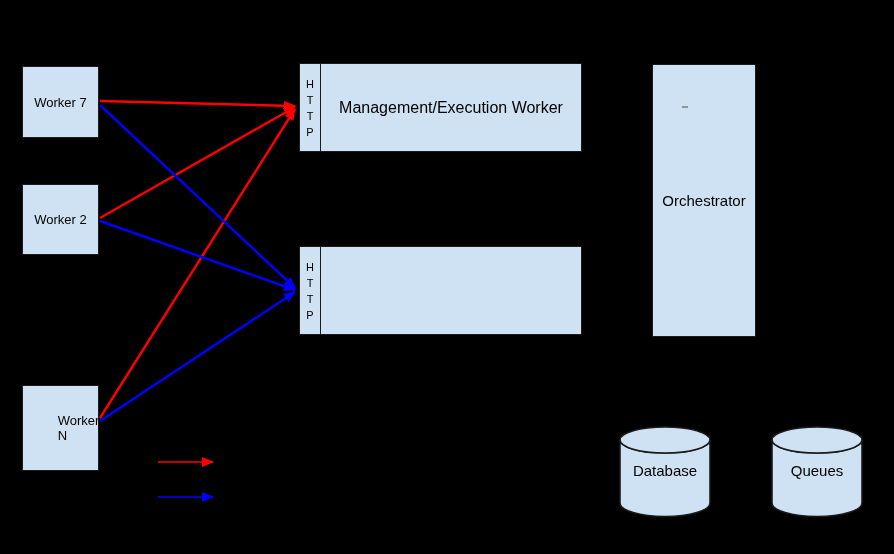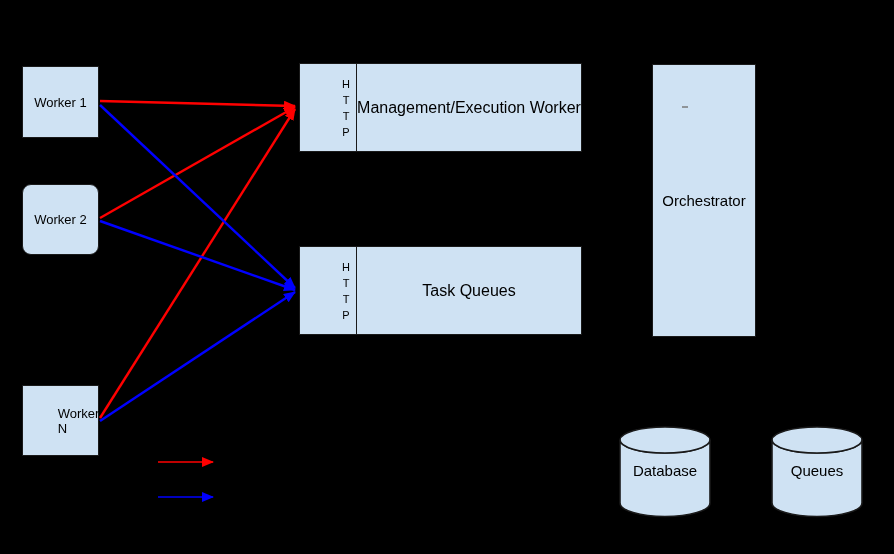--- a/index.html
+++ b/index.html
@@ -18,25 +18,25 @@
   .node {
     position: absolute;
     background: var(--node-fill, #cfe2f3);
     border: 1px solid var(--node-border, #000);
     box-sizing: border-box;
     display: flex; align-items: center; justify-content: center;
     z-index: 2;
   }
   .worker { width: 77px; font-size: 13px; }
   #worker-1 { left: 22px; top: 66px;  height: 72px; }
-  #worker-2 { left: 22px; top: 184px; height: 71px; border-radius: 9px; }
-  #worker-n { left: 22px; top: 385px; height: 71px; padding-left: 36px; }
+  #worker-2 { left: 22px; top: 184px; height: 71px; }
+  #worker-n { left: 22px; top: 385px; height: 86px; padding-left: 36px; }
   .service {
     width: 283px; height: 89px;
-    display: flex; align-items: stretch; justify-content: flex-start; padding-left: 36px;
+    display: flex; align-items: stretch; justify-content: flex-start;
   }
   #management  { left: 299px; top: 63px; }
   #task-queues { left: 299px; top: 246px; }
   .port {
     width: 20px; flex: 0 0 20px;
     border-right: 1px solid var(--node-border, #000);
     display: flex; align-items: center; justify-content: center;
   }
   .vlabel {
     display: block; width: 12px;
@@ -81,21 +81,21 @@
         <line x1="100" y1="105" x2="295" y2="288" stroke="#0000ff" stroke-width="2.4" marker-end="url(#arrow-blue)"></line>
         <line x1="100" y1="221" x2="295" y2="290" stroke="#0000ff" stroke-width="2.4" marker-end="url(#arrow-blue)"></line>
         <line x1="100" y1="421" x2="295" y2="292" stroke="#0000ff" stroke-width="2.4" marker-end="url(#arrow-blue)"></line>
         <line x1="158" y1="462" x2="213" y2="462" stroke="#ff0000" stroke-width="1.6" marker-end="url(#arrow-red)"></line>
         <line x1="158" y1="497" x2="213" y2="497" stroke="#0000ff" stroke-width="1.6" marker-end="url(#arrow-blue)"></line>
         <line x1="682" y1="107" x2="688" y2="107" stroke="#7a7a7a" stroke-width="1.5"></line>
       </g>
   </svg>
 
   <div class="node worker" id="worker-1">
-    <span>Worker 1</span>
+    <span>Worker 7</span>
   </div>
 
   <div class="node worker" id="worker-2">
     <span>Worker 2</span>
   </div>
 
   <div class="node worker" id="worker-n">
     <span>Worker N</span>
   </div>
 
@@ -103,21 +103,20 @@
     <div class="port">
       <span class="vlabel">HTTP</span>
     </div>
     <div class="service-label">Management/Execution Worker</div>
   </div>
 
   <div class="node service" id="task-queues">
     <div class="port">
       <span class="vlabel">HTTP</span>
     </div>
-    <div class="service-label">Task Queues</div>
   </div>
 
   <div class="node" id="orchestrator">
     <span>Orchestrator</span>
   </div>
 
   <div class="cylinder" id="database">
     <svg width="92" height="92" viewBox="0 0 92 92">
       <path class="cyl-body" d="M1,14 V77 A45,13.5 0 0 0 91,77 V14 A45,13 0 0 1 1,14 Z" fill="#cfe2f3" stroke="#1a1a1a" stroke-width="1.6"></path>
       <ellipse class="cyl-top" cx="46" cy="14" rx="45" ry="13" fill="#cfe2f3" stroke="#1a1a1a" stroke-width="1.6"></ellipse>

